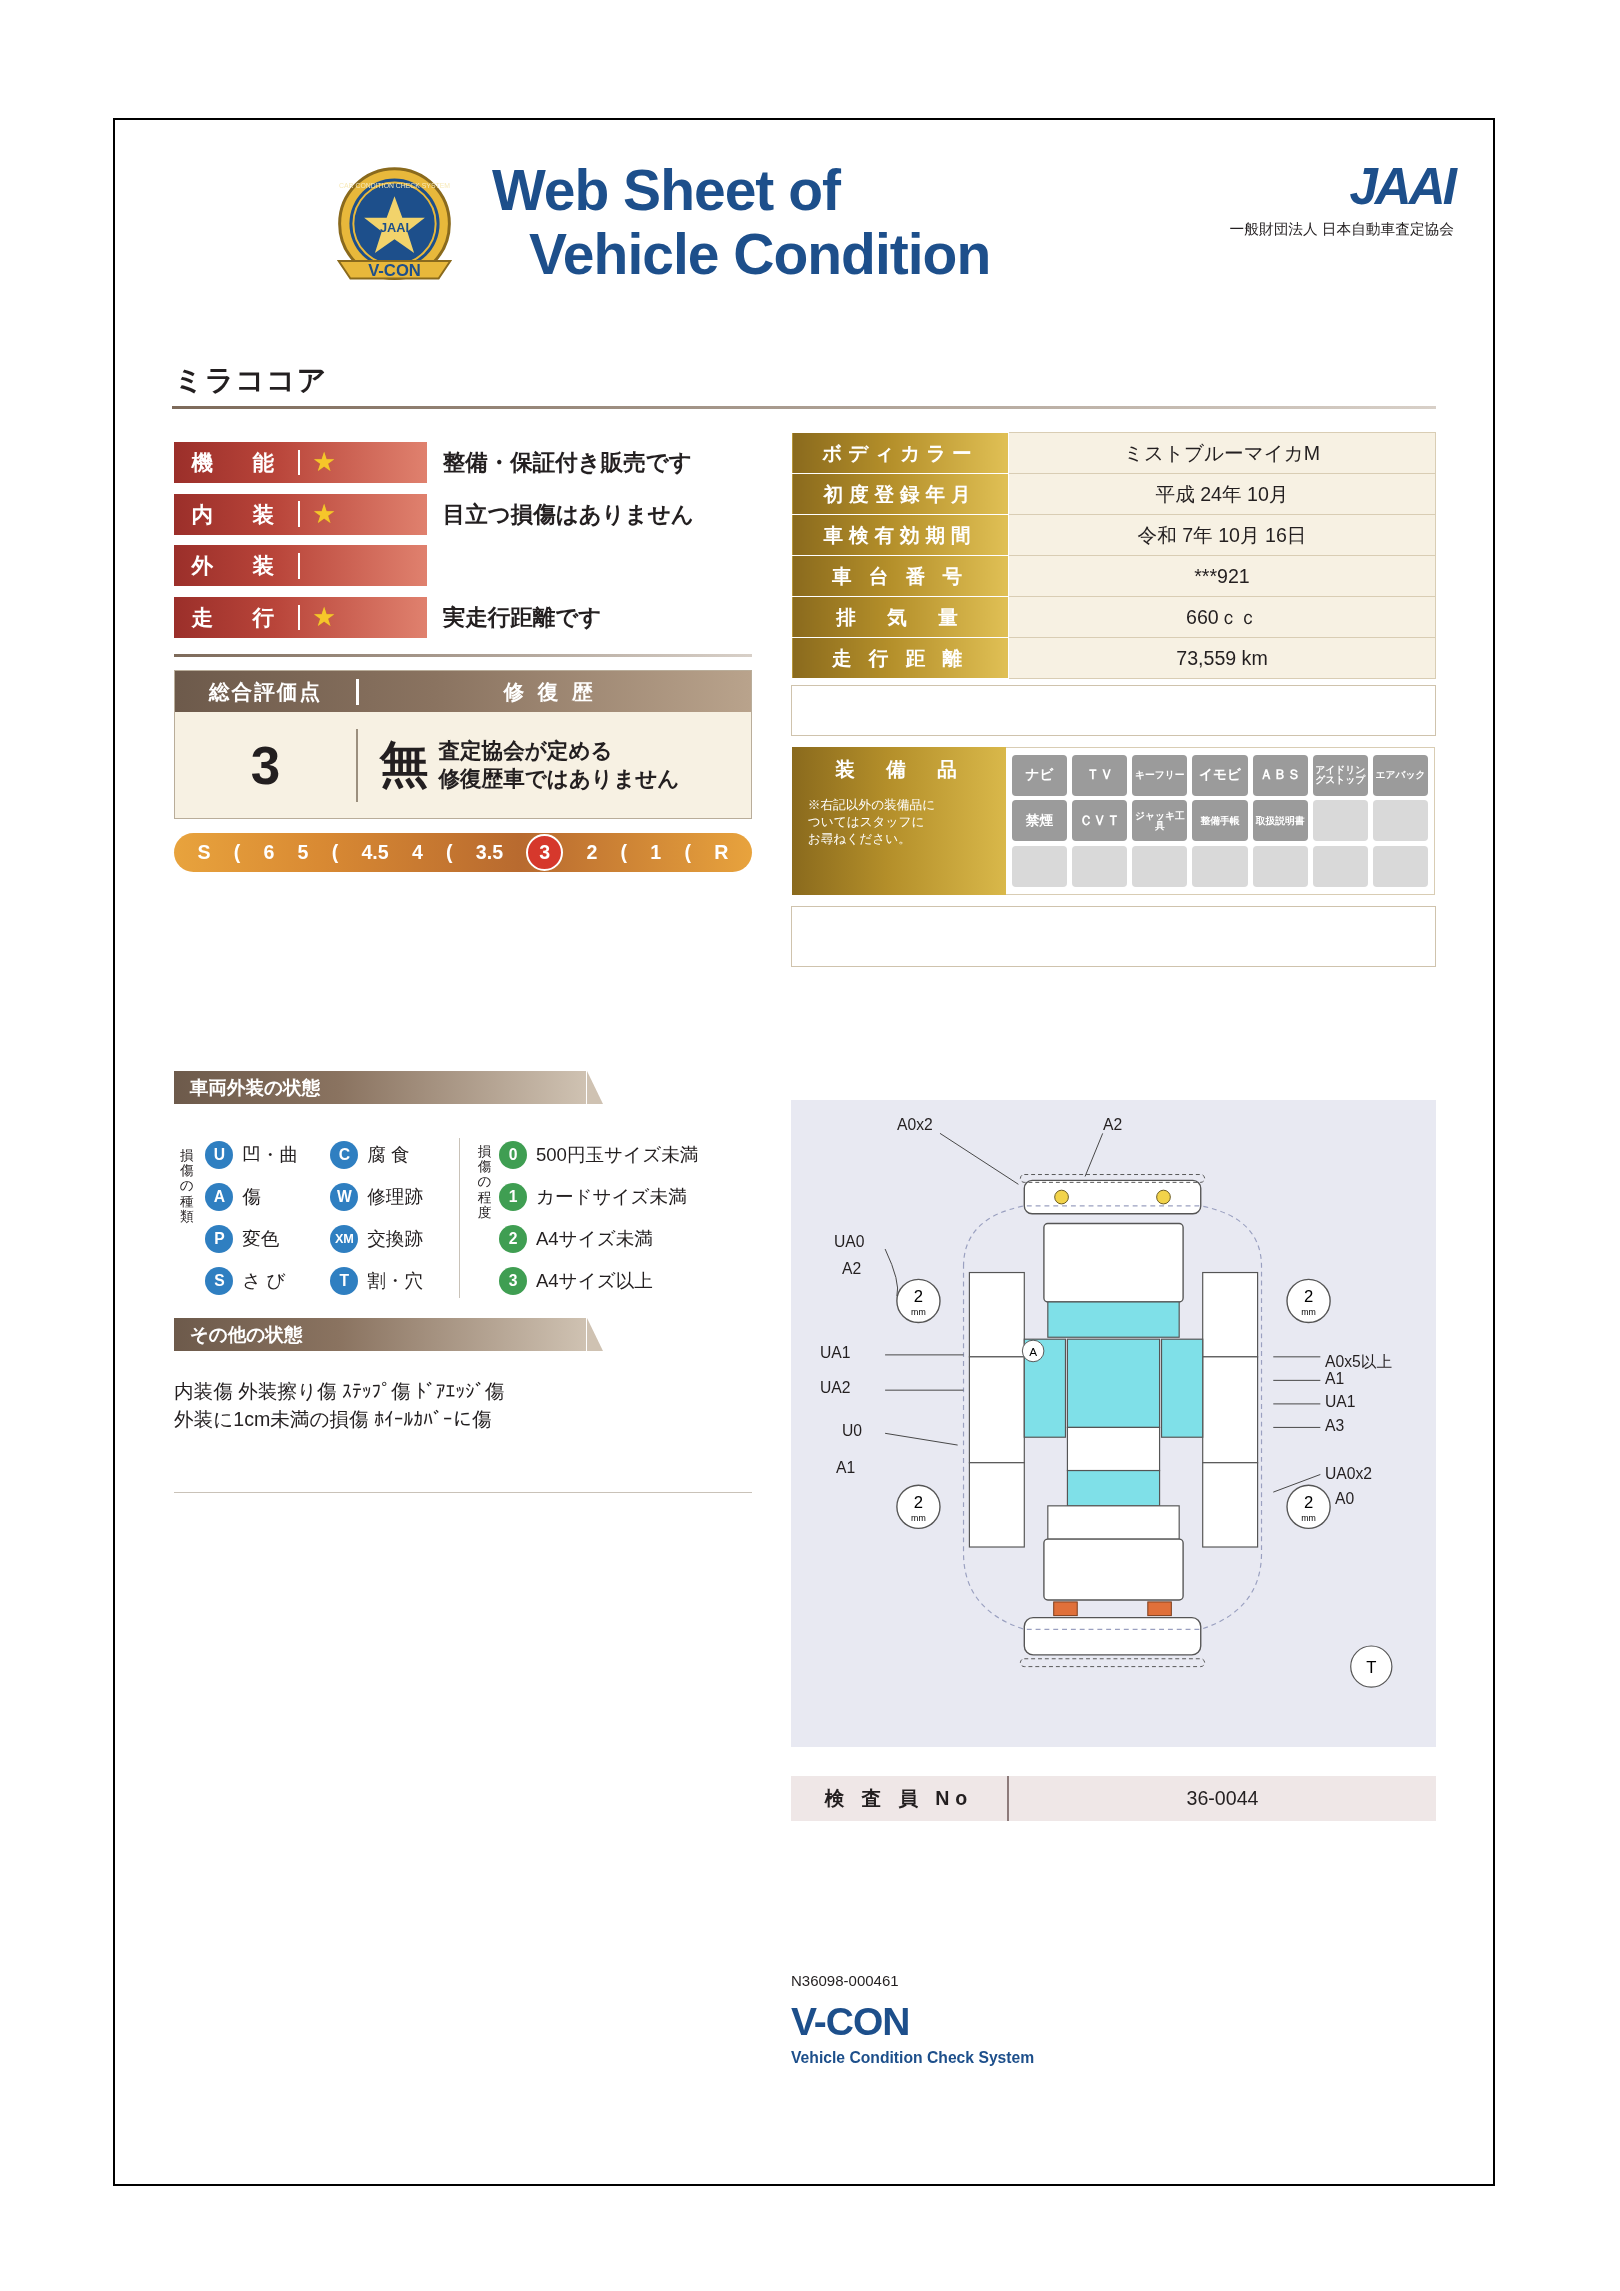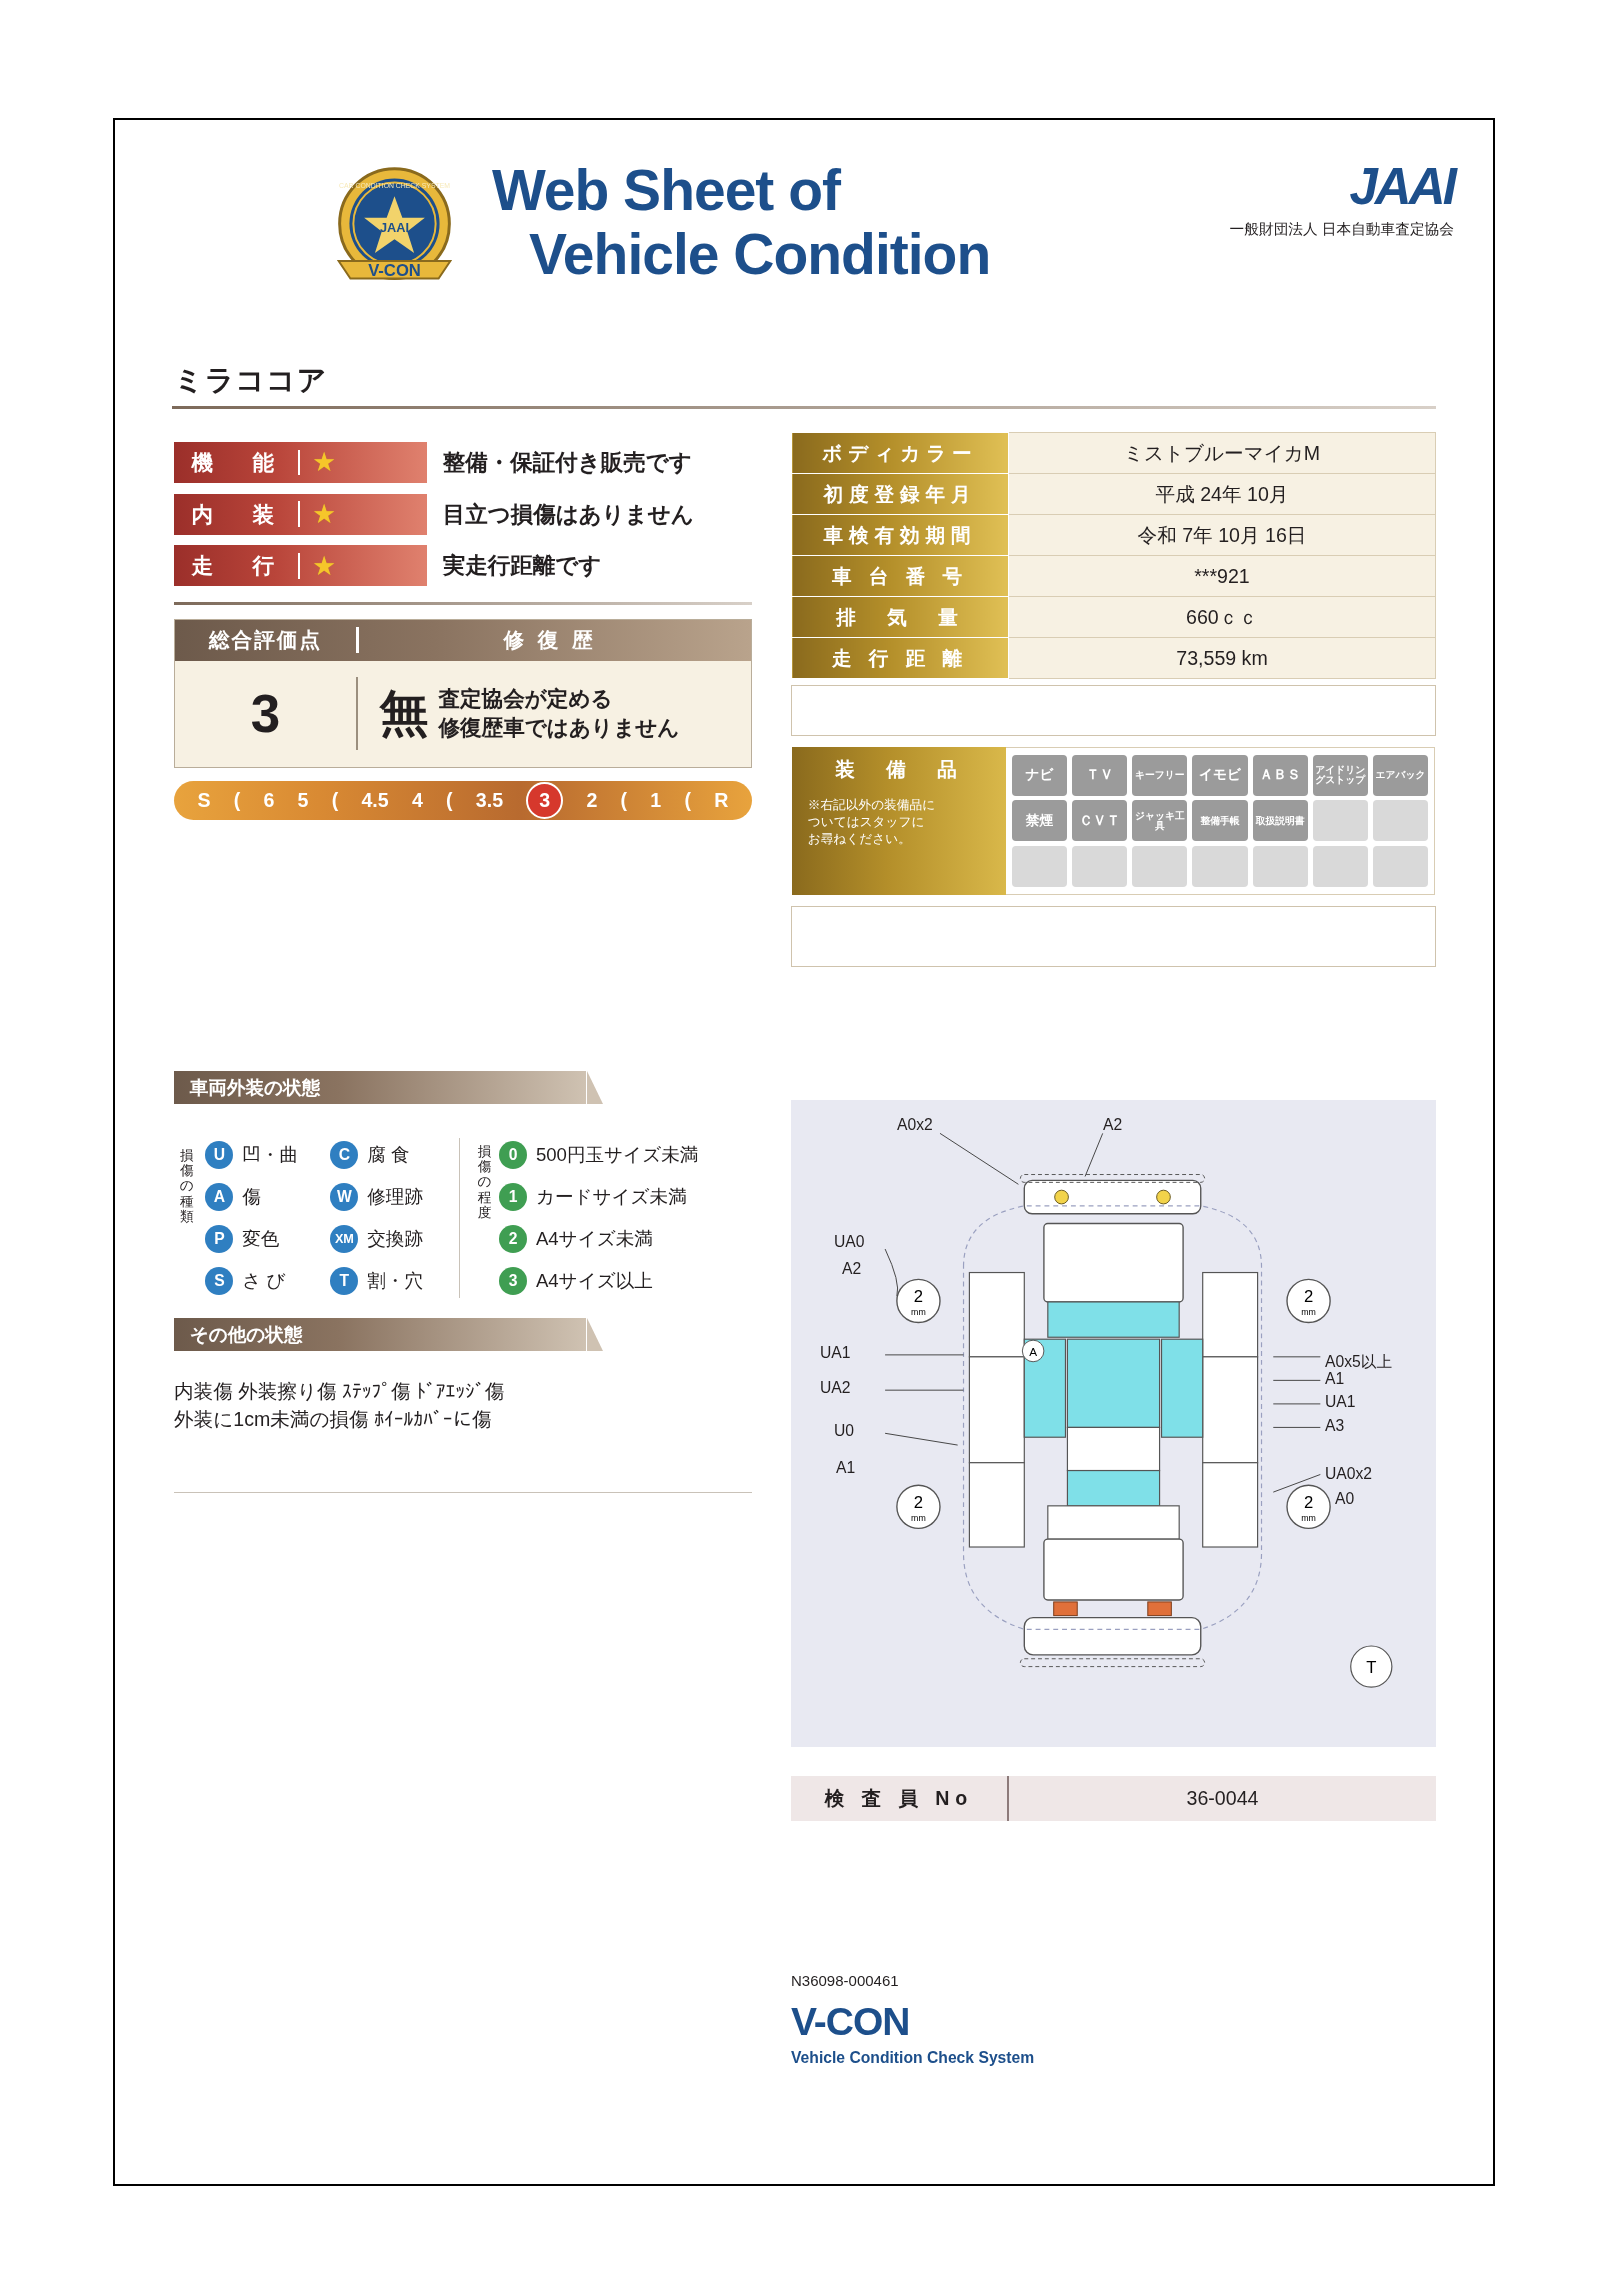--- a/index.html
+++ b/index.html
@@ -525,20 +525,28 @@
 
       <div class="rating-row">
         <div class="rating-bar">
           <span class="rating-label">内　装</span>
           <span class="rating-sep"></span>
           <span class="star">★</span>
         </div>
         <div class="rating-text">目立つ損傷はありません</div>
       </div>
 
+      <div class="rating-row">
+        <div class="rating-bar">
+          <span class="rating-label">外　装</span>
+          <span class="rating-sep"></span>
+          <span class="star"></span>
+        </div>
+        <div class="rating-text"></div>
+      </div>
 
       <div class="rating-row">
         <div class="rating-bar">
           <span class="rating-label">走　行</span>
           <span class="rating-sep"></span>
           <span class="star">★</span>
         </div>
         <div class="rating-text">実走行距離です</div>
       </div>
 
@@ -799,21 +807,21 @@
       <path d="M96 296 L176 296" fill="none" stroke="#444" stroke-width="1"></path>
       <path d="M96 340 L170 352" fill="none" stroke="#444" stroke-width="1"></path>
     </svg>
 
     <div class="dlabel" style="left:106px; top:15.7px;">A0x2</div>
     <div class="dlabel" style="left:312px; top:15.7px;">A2</div>
     <div class="dlabel" style="left:43px; top:133px;">UA0</div>
     <div class="dlabel" style="left:51px; top:160px;">A2</div>
     <div class="dlabel" style="left:29px; top:244px;">UA1</div>
     <div class="dlabel" style="left:29px; top:279px;">UA2</div>
-    <div class="dlabel" style="left:43px; top:322px;">U0</div>
+    <div class="dlabel" style="left:51px; top:322px;">U0</div>
     <div class="dlabel" style="left:45px; top:359px;">A1</div>
     <div class="dlabel" style="left:534px; top:252px;">A0x5以上</div>
     <div class="dlabel" style="left:534px; top:270px;">A1</div>
     <div class="dlabel" style="left:534px; top:293px;">UA1</div>
     <div class="dlabel" style="left:534px; top:317px;">A3</div>
     <div class="dlabel" style="left:534px; top:365px;">UA0x2</div>
     <div class="dlabel" style="left:544px; top:390px;">A0</div>
   </div>
 
   <table class="dealer">

